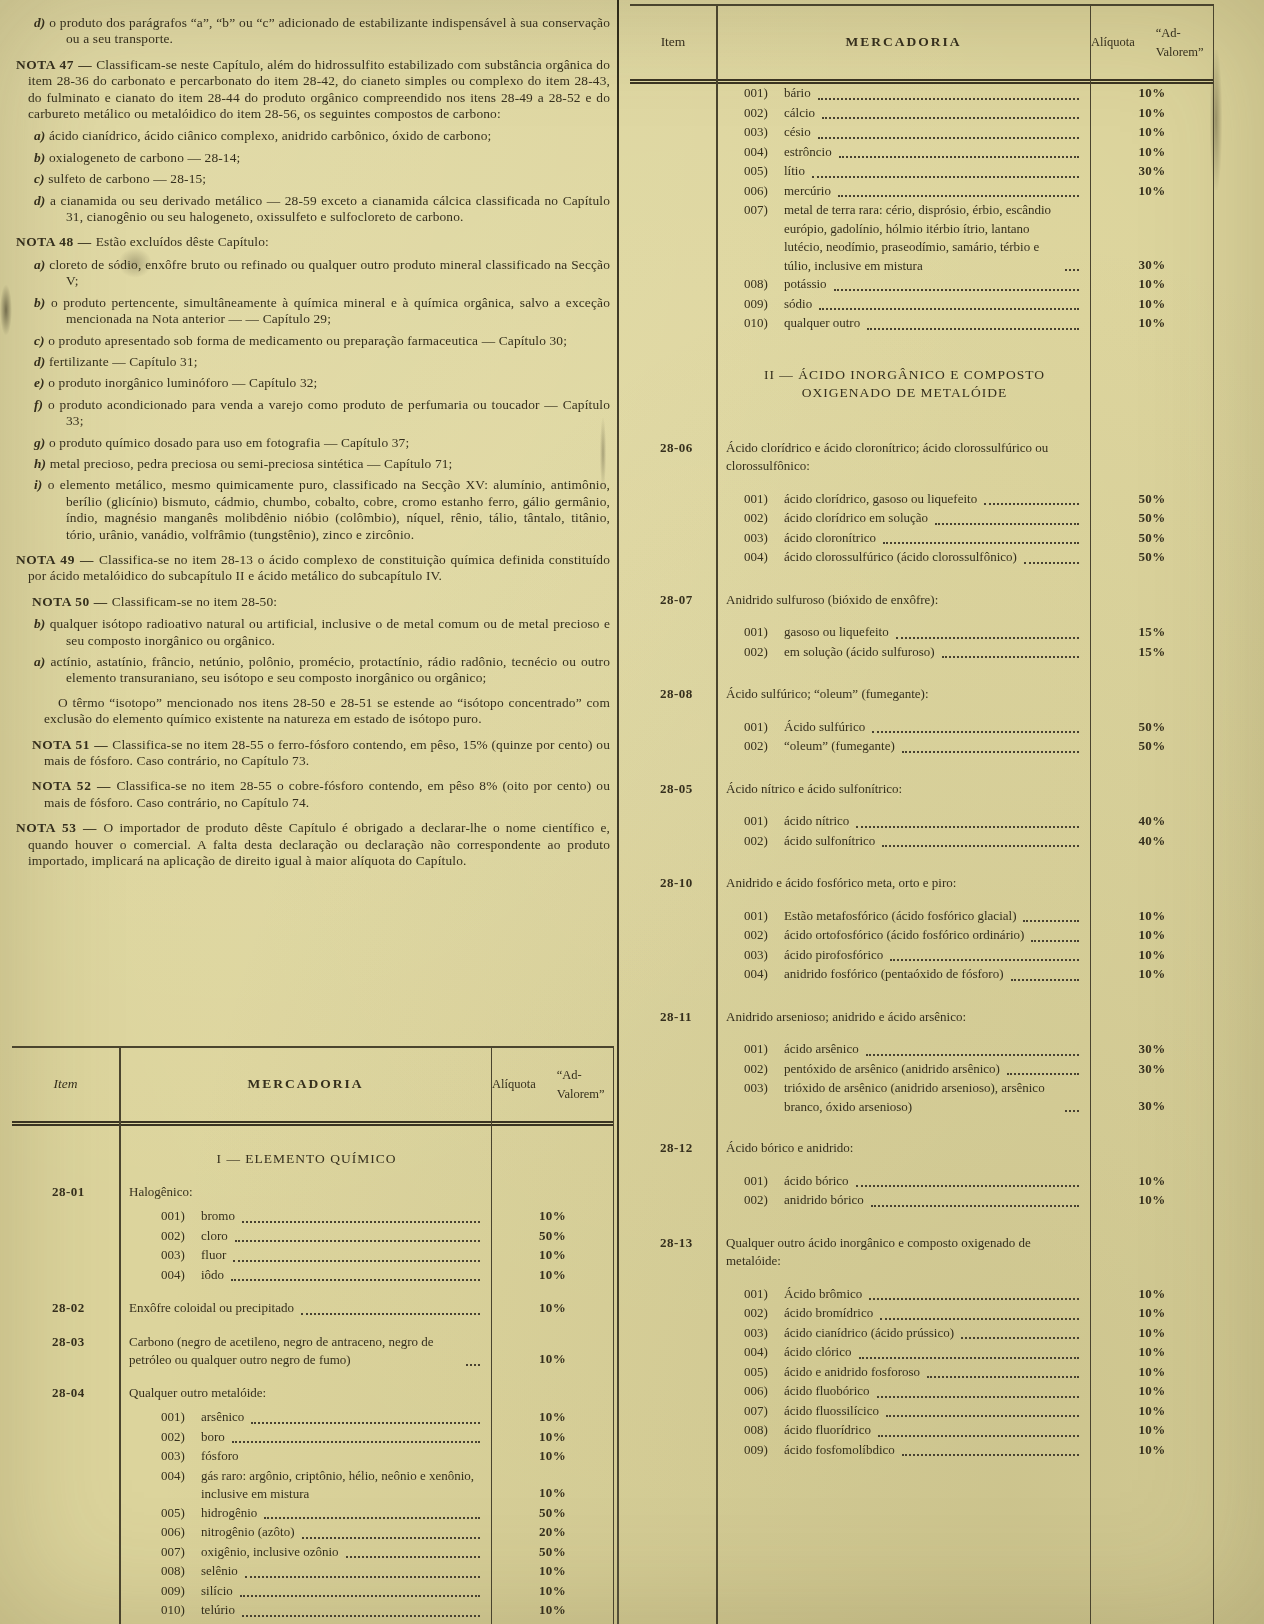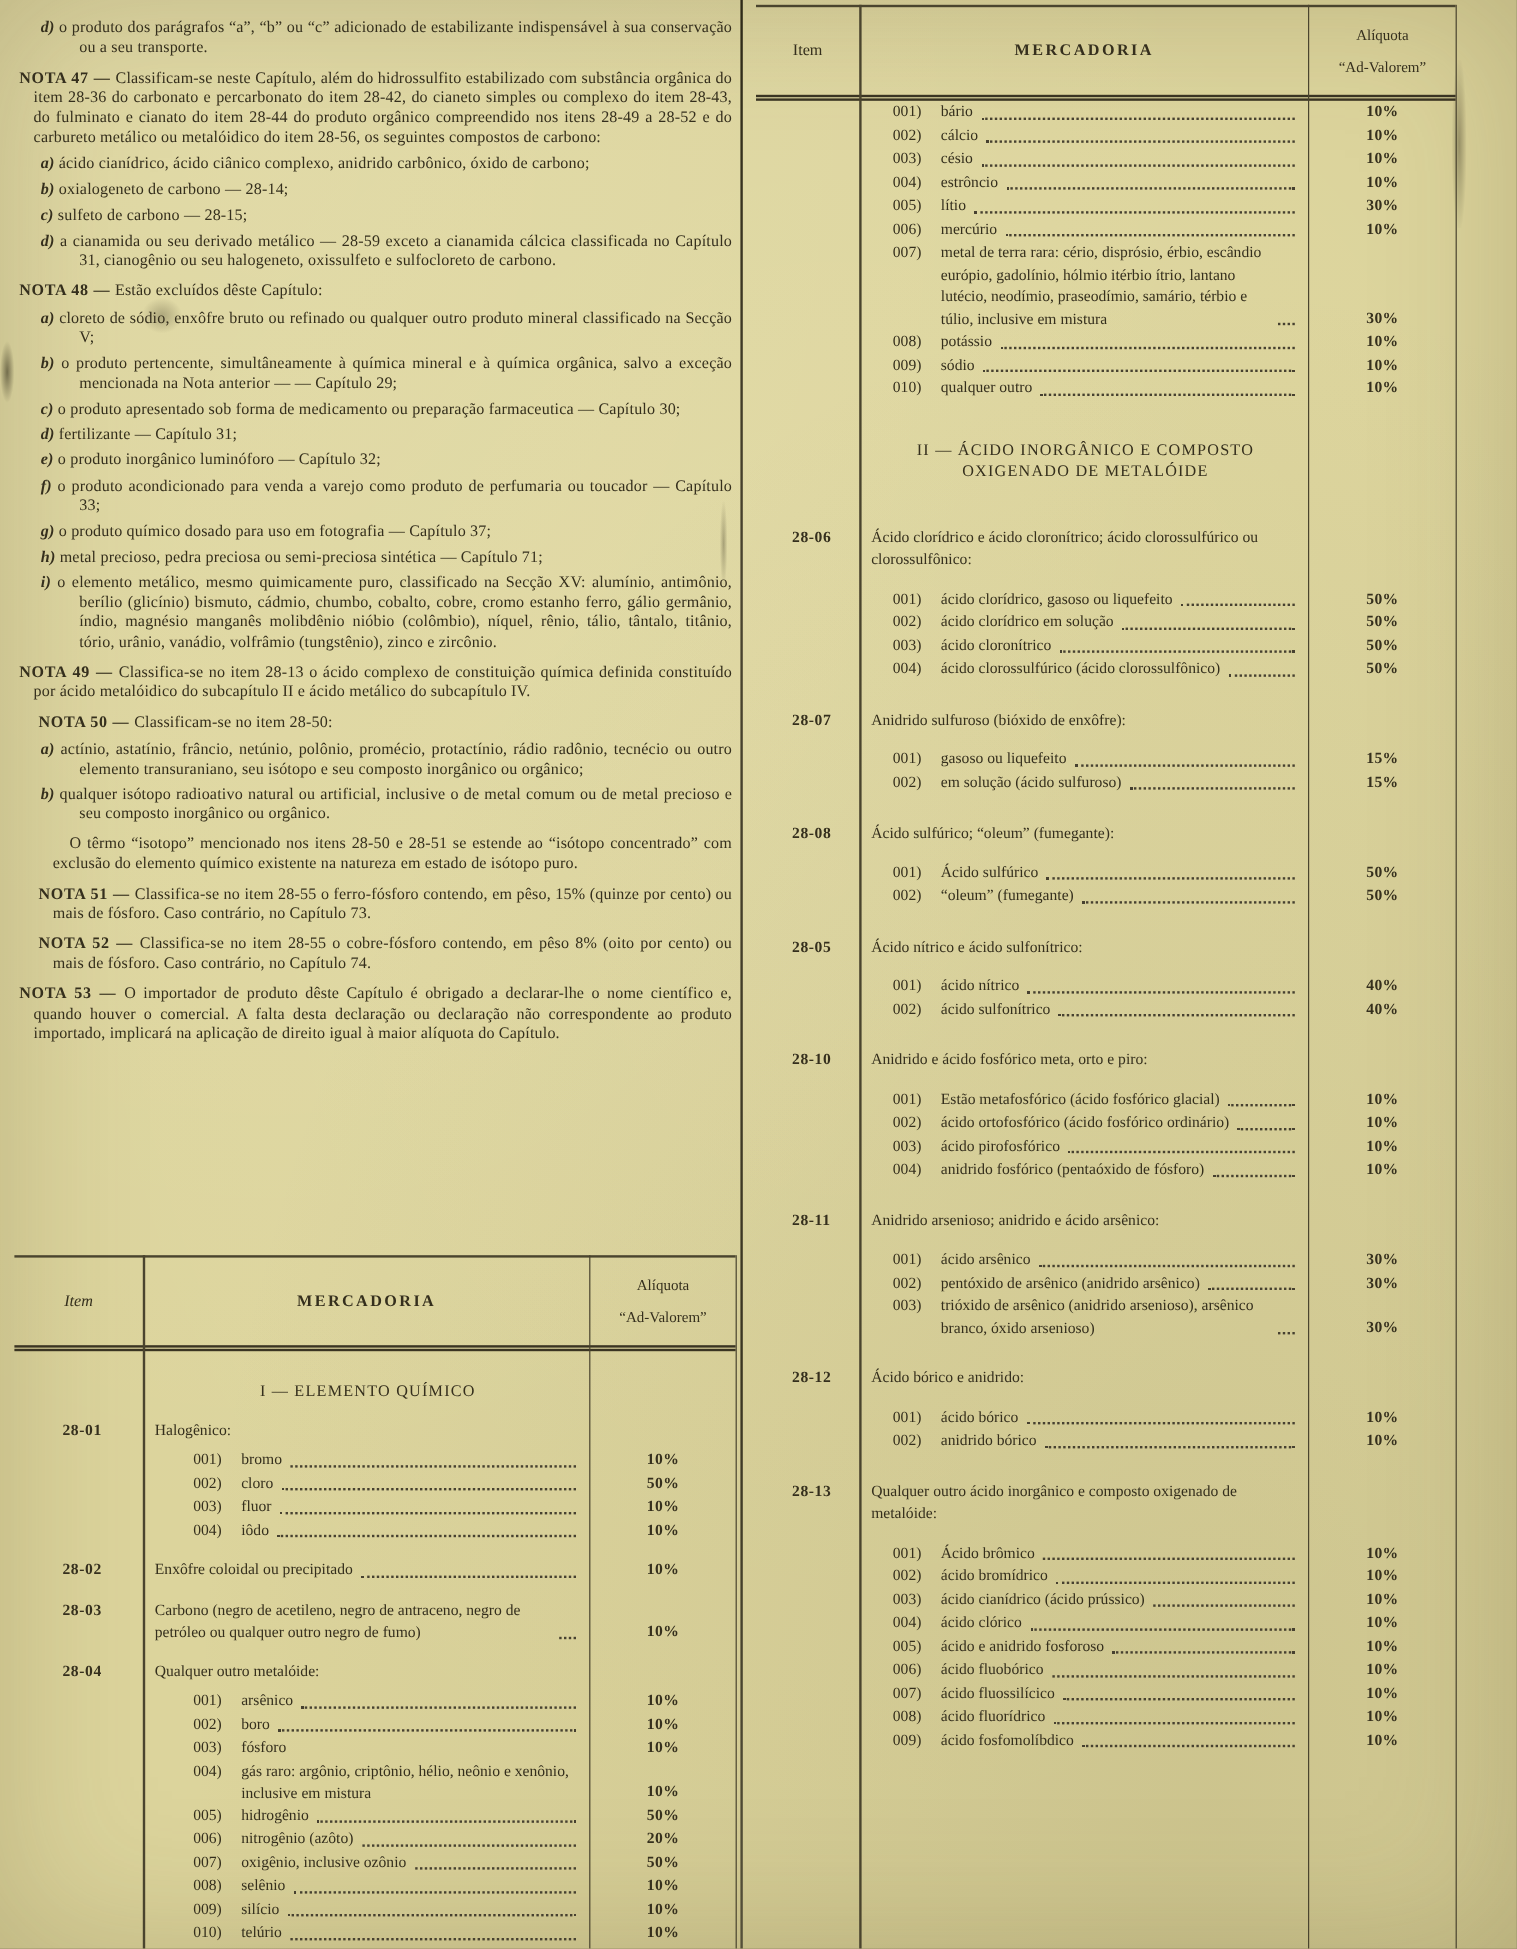--- a/index.html
+++ b/index.html
@@ -42,21 +42,21 @@
   .tbl{position:relative; flex:1 1 auto; height:100%; border-right:1.5px solid #4a442e; font-size:13px; line-height:18.5px;}
   .tbl-left{--c1:107px; --c3:121px;}
   .tbl-right{--c1:86px; --c3:122px; height:100%;}
   .vline{position:absolute; top:0; bottom:0; width:1.5px; background:#4a442e;}
   .v1{left:var(--c1);}
   .v2{right:var(--c3);}
   .thead{display:flex; height:80px; align-items:center; border-top:2px solid #4a442e; border-bottom:5px double #3a3422;}
   .h-item{width:var(--c1); text-align:center; font-size:13.5px;}
   .tbl-left .h-item{font-style:italic;}
   .h-merc{flex:1; text-align:center; font-weight:bold; letter-spacing:2px; font-size:13.5px;}
-  .h-rate{width:var(--c3); display:flex; flex-direction:column; align-items:center; gap:9px; font-size:12.5px;}
+  .h-rate{width:var(--c3); display:flex; flex-direction:row; align-items:center; gap:21px; font-size:12.5px;}
   .tbody{overflow:hidden;}
 
   .trow{display:flex; align-items:stretch;}
   .cell-item{width:var(--c1); flex:none; padding-left:30px;}
   .tbl-left .cell-item{padding-left:40px;}
   .cell-main{flex:1; display:flex; align-items:stretch; padding:0 8px 0 10px; min-width:0;}
   .cell-main.center{justify-content:center; text-align:center;}
   .cell-rate{width:var(--c3); flex:none; display:flex; align-items:flex-end; justify-content:center; padding-bottom:1px;}
   .icode{font-weight:bold; letter-spacing:.5px;}
   .scode{flex:0 0 40px; white-space:nowrap;}
@@ -94,22 +94,22 @@
         <p class="para letter"><span class="plabel">b) </span>o produto pertencente, simultâneamente à química mineral e à química orgânica, salvo a exceção mencionada na Nota anterior — — Capítulo 29;</p>
         <p class="para letter"><span class="plabel">c) </span>o produto apresentado sob forma de medicamento ou preparação farmaceutica — Capítulo 30;</p>
         <p class="para letter"><span class="plabel">d) </span>fertilizante — Capítulo 31;</p>
         <p class="para letter"><span class="plabel">e) </span>o produto inorgânico luminóforo — Capítulo 32;</p>
         <p class="para letter"><span class="plabel">f) </span>o produto acondicionado para venda a varejo como produto de perfumaria ou toucador — Capítulo 33;</p>
         <p class="para letter"><span class="plabel">g) </span>o produto químico dosado para uso em fotografia — Capítulo 37;</p>
         <p class="para letter"><span class="plabel">h) </span>metal precioso, pedra preciosa ou semi-preciosa sintética — Capítulo 71;</p>
         <p class="para letter"><span class="plabel">i) </span>o elemento metálico, mesmo quimicamente puro, classificado na Secção XV: alumínio, antimônio, berílio (glicínio) bismuto, cádmio, chumbo, cobalto, cobre, cromo estanho ferro, gálio germânio, índio, magnésio manganês molibdênio nióbio (colômbio), níquel, rênio, tálio, tântalo, titânio, tório, urânio, vanádio, volfrâmio (tungstênio), zinco e zircônio.</p>
         <p class="para note"><span class="plabel">NOTA 49 — </span>Classifica-se no item 28-13 o ácido complexo de constituição química definida constituído por ácido metalóidico do subcapítulo II e ácido metálico do subcapítulo IV.</p>
         <p class="para note-indent"><span class="plabel">NOTA 50 — </span>Classificam-se no item 28-50:</p>
+        <p class="para letter"><span class="plabel">b) </span>qualquer isótopo radioativo natural ou artificial, inclusive o de metal comum ou de metal precioso e seu composto inorgânico ou orgânico.</p>
         <p class="para letter"><span class="plabel">a) </span>actínio, astatínio, frâncio, netúnio, polônio, promécio, protactínio, rádio radônio, tecnécio ou outro elemento transuraniano, seu isótopo e seu composto inorgânico ou orgânico;</p>
-        <p class="para letter"><span class="plabel">b) </span>qualquer isótopo radioativo natural ou artificial, inclusive o de metal comum ou de metal precioso e seu composto inorgânico ou orgânico.</p>
         <p class="para plain-indent">O têrmo “isotopo” mencionado nos itens 28-50 e 28-51 se estende ao “isótopo concentrado” com exclusão do elemento químico existente na natureza em estado de isótopo puro.</p>
         <p class="para note-indent"><span class="plabel">NOTA 51 — </span>Classifica-se no item 28-55 o ferro-fósforo contendo, em pêso, 15% (quinze por cento) ou mais de fósforo. Caso contrário, no Capítulo 73.</p>
         <p class="para note-indent"><span class="plabel">NOTA 52 — </span>Classifica-se no item 28-55 o cobre-fósforo contendo, em pêso 8% (oito por cento) ou mais de fósforo. Caso contrário, no Capítulo 74.</p>
         <p class="para note"><span class="plabel">NOTA 53 — </span>O importador de produto dêste Capítulo é obrigado a declarar-lhe o nome científico e, quando houver o comercial. A falta desta declaração ou declaração não correspondente ao produto importado, implicará na aplicação de direito igual à maior alíquota do Capítulo.</p>
       </div>
 
     <div class="tbl tbl-left">
       <div class="vline v1"></div>
       <div class="vline v2"></div>
       <div class="thead">

